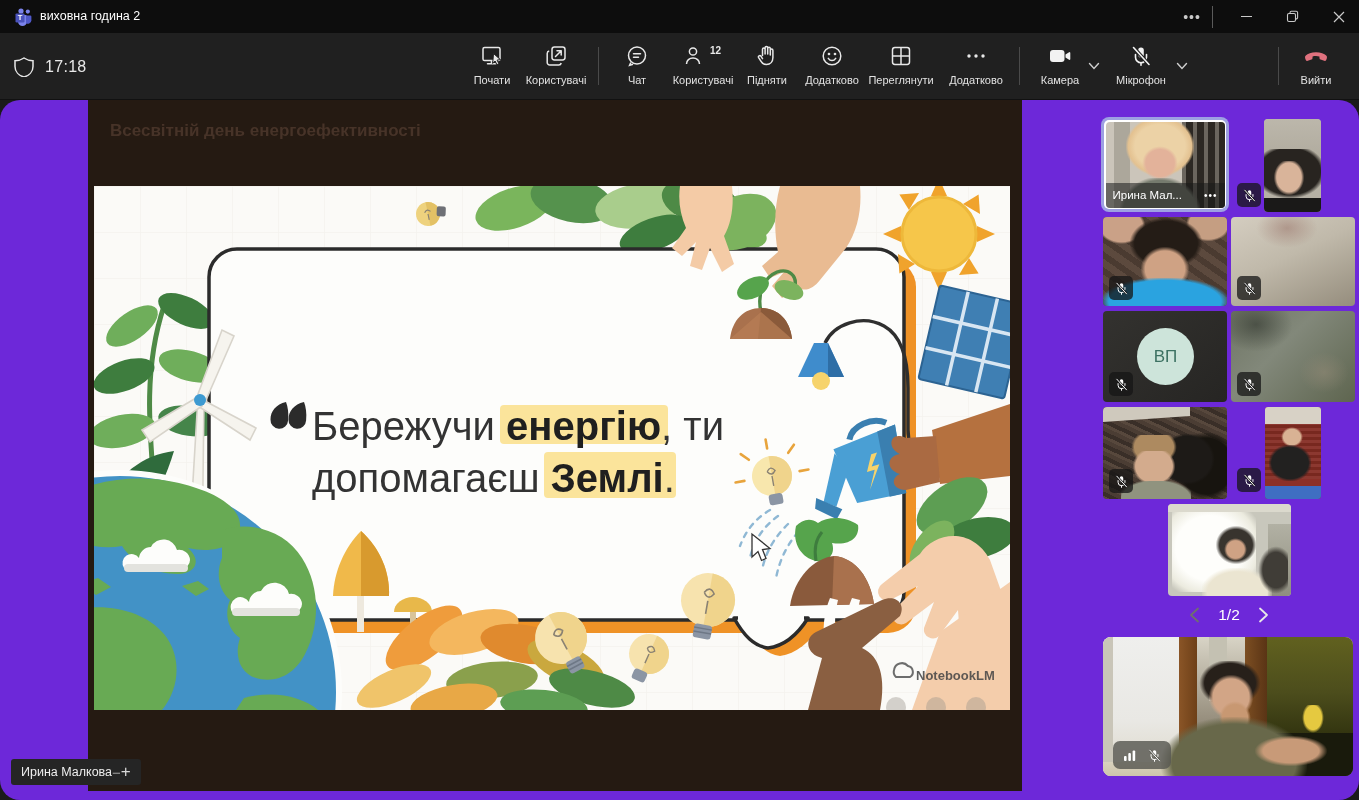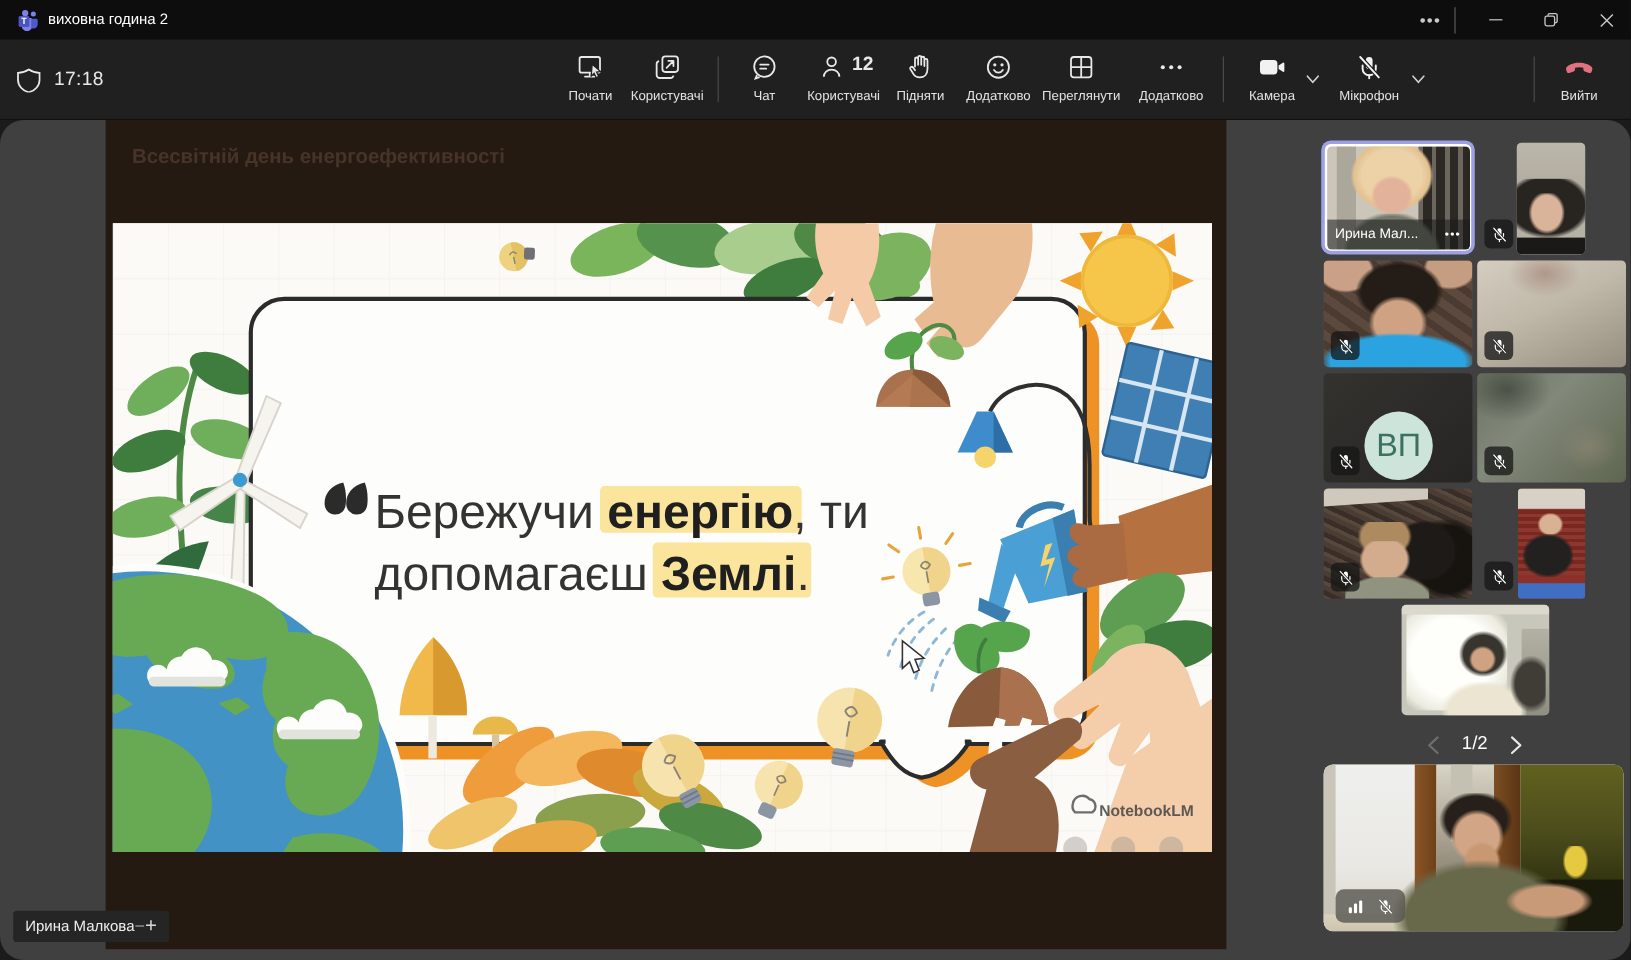--- a/index.html
+++ b/index.html
@@ -17,36 +17,36 @@
   #toolbar { position:absolute; left:0; top:33px; width:1359px; height:67px; background:#202020; border-bottom:1px solid #111; }
   .tbtn { position:absolute; top:8px; width:80px; height:54px; display:flex; flex-direction:column; align-items:center; color:#e6e6e6; }
   .tbtn .ic { height:30px; display:flex; align-items:center; justify-content:center; }
   .tbtn .lb { font-size:11px; margin-top:3px; color:#e2e2e2; white-space:nowrap; }
   .tdiv { position:absolute; top:14px; width:1px; height:38px; background:#4a4a4a; }
   #timebox { position:absolute; left:14px; top:23px; color:#e8e8e8; display:flex; align-items:center; gap:11px; }
   #timebox .tm { font-size:16px; letter-spacing:.3px; }
   .chev { position:absolute; top:29px; color:#cfcfcf; font-size:12px; }
 
   
-  #stage { position:absolute; left:0; top:100px; width:1359px; height:700px; background:#404040;border-radius:20px; }
+  #stage { position:absolute; left:0; top:100px; width:1359px; height:700px; background:#6d28d9;border-radius:20px; }
   #sharewin { position:absolute; left:88px; top:0px; width:934px; height:691px; background:#251a12; }
   #sharetitle { position:absolute; left:22px; top:21px; color:#473328; font-size:17px; font-weight:bold; }
   #slide { position:absolute; left:6px; top:86px; width:916px; height:524px; background:#fbfaf8; }
   #namepill { position:absolute; left:11px; top:759px; height:26px; background:#252525; border-radius:3px;
      color:#eee; font-size:12.5px; display:flex; align-items:center; padding:0 10px; z-index:5;}
   #namepill .pm { color:#9a9a9a; font-size:15px; }
 
   
   .tile { position:absolute; border-radius:4px; overflow:hidden; }
   .micbadge { position:absolute; left:6px; bottom:6px; width:24px; height:24px; background:rgba(22,22,22,.75);
       border-radius:5px; display:flex; align-items:center; justify-content:center; z-index:4; }
   .micbadge svg { width:15px; height:15px; }
 
   
-  #pager { position:absolute; left:1100px; top:601px; width:258px; height:28px; display:flex; align-items:flex-end; justify-content:center; gap:18px; color:#fff; }
+  #pager { position:absolute; left:1100px; top:601px; width:258px; height:28px; display:flex; align-items:center; justify-content:center; gap:18px; color:#fff; }
   #pager .num { font-size:15.5px; }
 </style>
 </head>
 <body>
 <div id="app">
 
   <div id="titlebar">
     <svg class="abs" style="left:14px;top:7px" width="19" height="19" viewBox="0 0 19 19">
       <circle cx="7" cy="4" r="2.6" fill="#7b83eb"></circle>
       <circle cx="13.8" cy="4.6" r="2.1" fill="#7b83eb"></circle>
@@ -117,21 +117,21 @@
         </div>
       <div class="lb">Чат</div>
     </div>
 
     <div class="tbtn" style="left:663px">
       <div class="ic" style="position:relative;margin-left:-16px;">
         <svg width="24" height="24" viewBox="0 0 24 24" fill="none" stroke="#e8e8e8" stroke-width="1.5">
           <circle cx="10" cy="7.5" r="3.6"></circle>
           <path d="M3.5 20 c0-3.6 2.9-6 6.5-6 s6.5 2.4 6.5 6"></path>
         </svg>
-        <span style="position:absolute;left:27px;top:4px;font-size:16px;font-weight:bold;color:#e8e8e8">12</span>
+        <span style="position:absolute;left:27px;top:4px;font-size:10px;font-weight:bold;color:#e8e8e8">12</span>
       </div>
       <div class="lb">Користувачі</div>
     </div>
 
     <div class="tbtn" style="left:727px">
       <div class="ic">
           <svg width="24" height="24" viewBox="0 0 24 24" fill="none" stroke="#e8e8e8" stroke-width="1.5" stroke-linecap="round" stroke-linejoin="round">
         <path d="M7.5 11.5 V5.2 a1.3 1.3 0 0 1 2.6 0 V10 M10.1 10 V3.8 a1.3 1.3 0 0 1 2.6 0 V10 M12.7 10 V4.6 a1.3 1.3 0 0 1 2.6 0 V11 M15.3 11 V6.4 a1.3 1.3 0 0 1 2.6 0 v7.1 c0 4.2-2.6 7-6.4 7 -3.2 0-4.6-1.4-5.8-3.6 L3.6 13.6 a1.35 1.35 0 0 1 2.3-1.4 l1.6 2.4"></path>
       </svg>
         </div>
@@ -511,21 +511,21 @@
             <rect x="9.2" y="3.5" width="5.6" height="10" rx="2.8" fill="#fff"></rect>
             <path d="M6.5 10.5 v2.7 a5.5 5.5 0 0 0 11 0 v-2.7" fill="none" stroke="#fff" stroke-width="1.6" stroke-linecap="round"></path>
             <path d="M12 18.7 v2.6" stroke="#fff" stroke-width="1.6" stroke-linecap="round"></path>
             <path d="M4.5 3.5 L20 20.5" stroke="#161616" stroke-width="3.4"></path>
             <path d="M4.5 3.5 L20 20.5" stroke="#fff" stroke-width="1.6" stroke-linecap="round"></path>
           </svg>
         </div>
     </div>
 
     <div class="tile" style="left:1103px;top:311px;width:124px;height:91px;background:linear-gradient(140deg,#33322f,#262523);">
-      <div class="abs" style="left:34px;top:32px;width:57px;height:57px;border-radius:50%;background:#cde4da;display:flex;align-items:center;justify-content:center;color:#3c7162;font-size:27px;">ВП</div>
+      <div class="abs" style="left:34px;top:17px;width:57px;height:57px;border-radius:50%;background:#cde4da;display:flex;align-items:center;justify-content:center;color:#3c7162;font-size:17px;">ВП</div>
       <div class="micbadge">
           <svg viewBox="0 0 24 24">
             <rect x="9.2" y="3.5" width="5.6" height="10" rx="2.8" fill="#fff"></rect>
             <path d="M6.5 10.5 v2.7 a5.5 5.5 0 0 0 11 0 v-2.7" fill="none" stroke="#fff" stroke-width="1.6" stroke-linecap="round"></path>
             <path d="M12 18.7 v2.6" stroke="#fff" stroke-width="1.6" stroke-linecap="round"></path>
             <path d="M4.5 3.5 L20 20.5" stroke="#161616" stroke-width="3.4"></path>
             <path d="M4.5 3.5 L20 20.5" stroke="#fff" stroke-width="1.6" stroke-linecap="round"></path>
           </svg>
         </div>
     </div>

